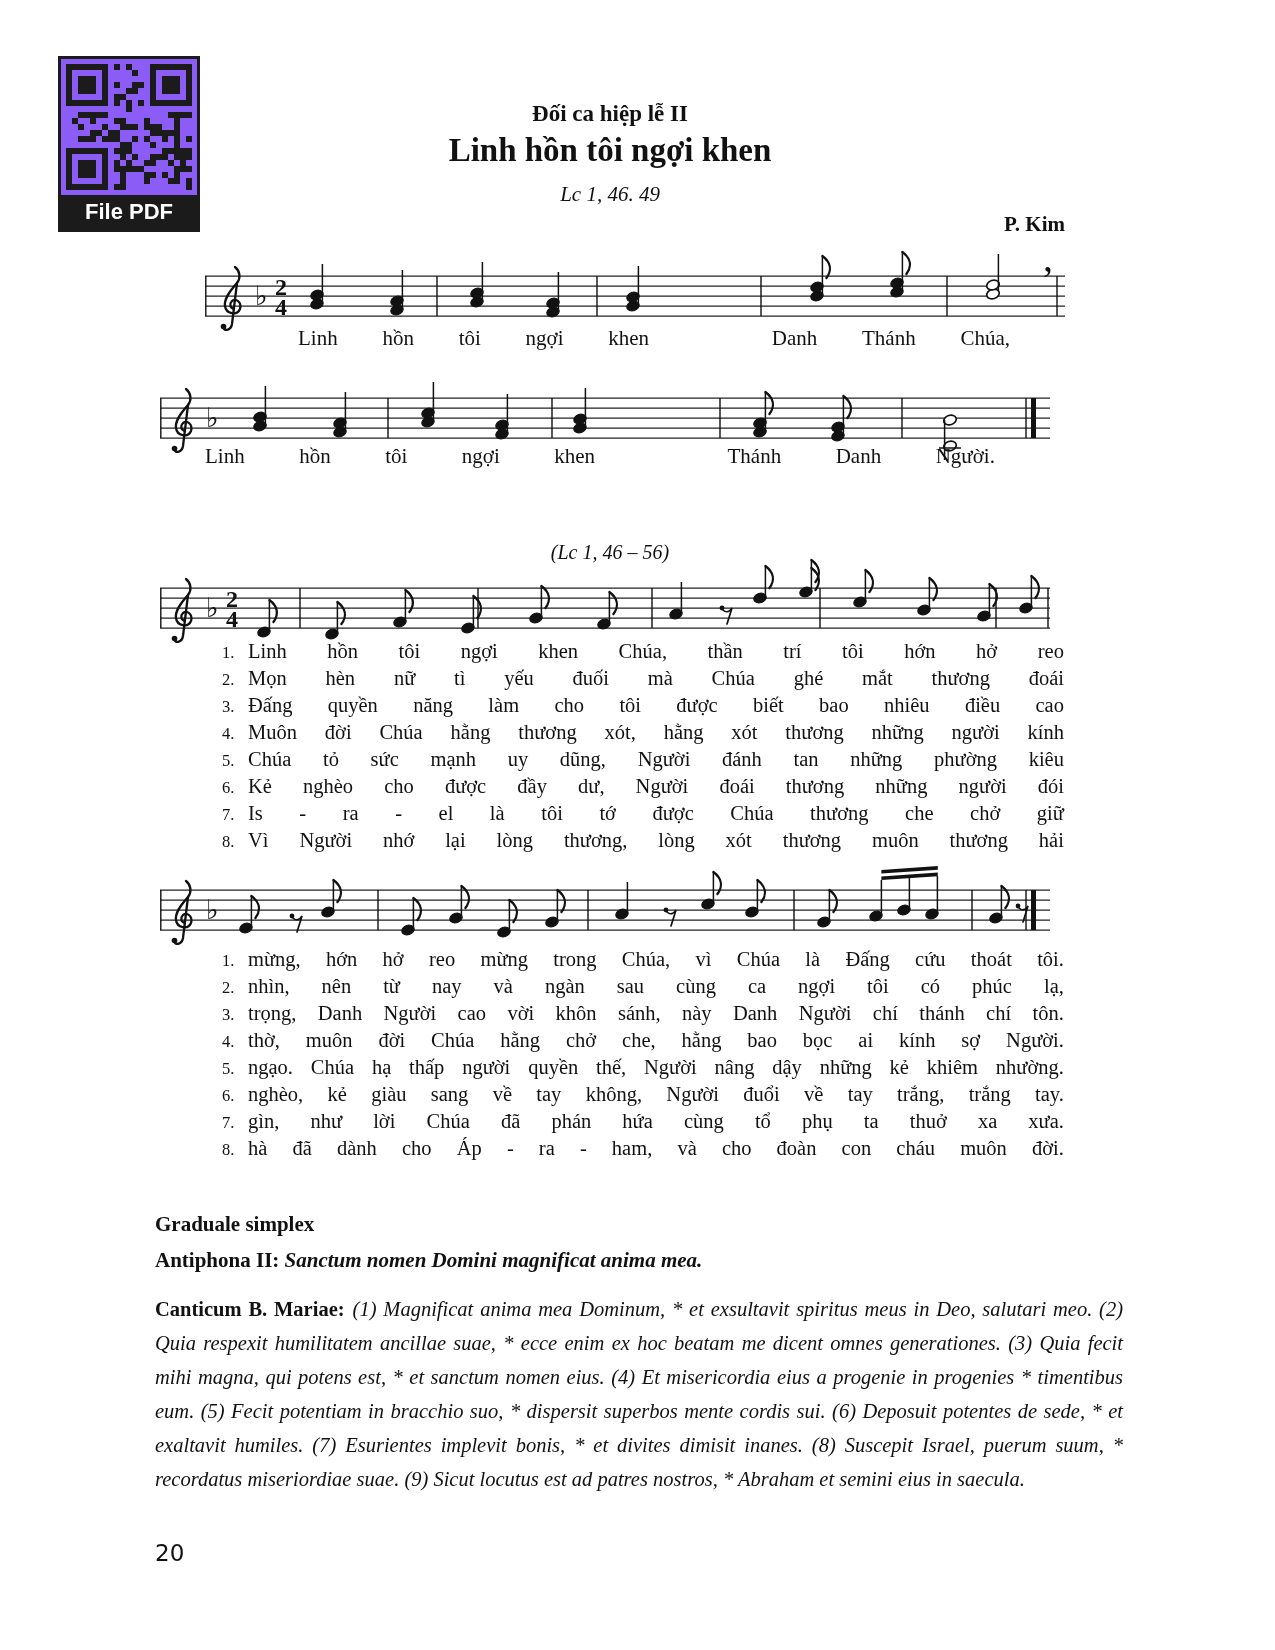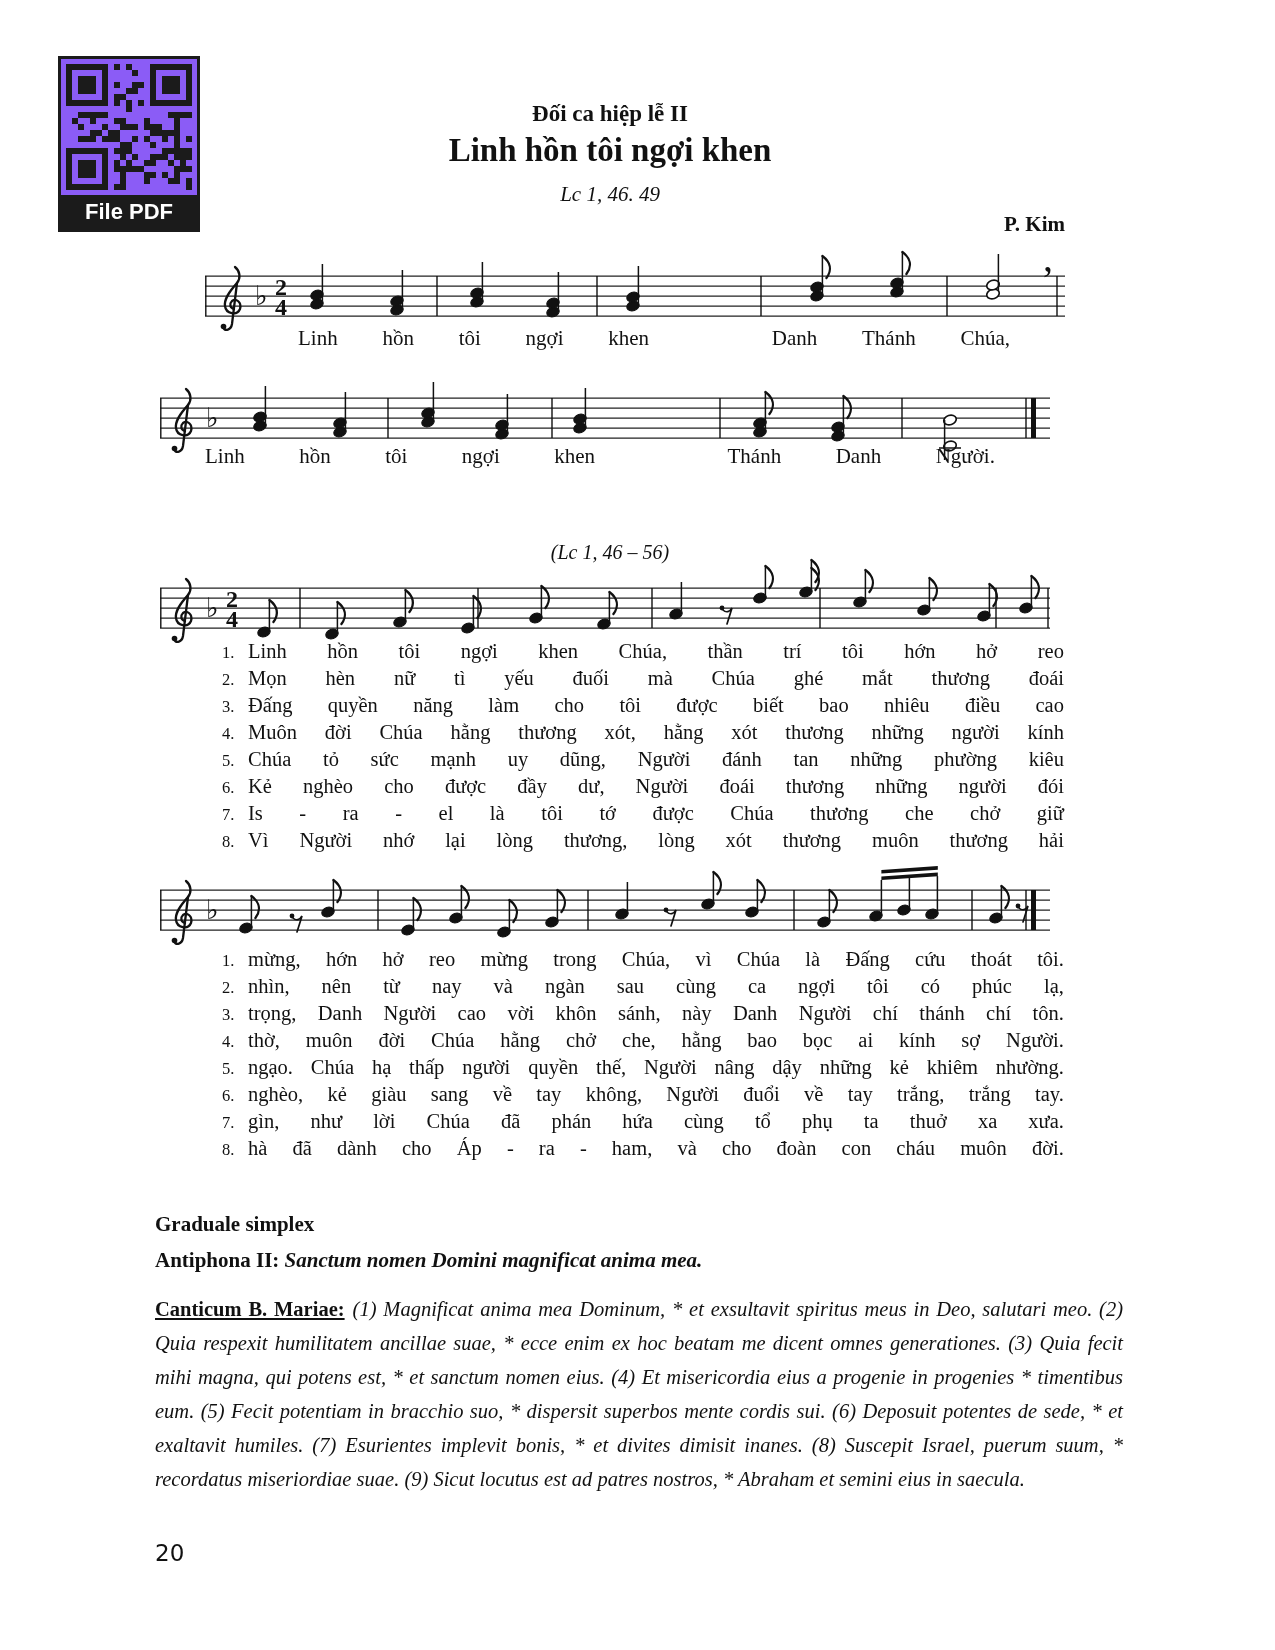--- a/index.html
+++ b/index.html
@@ -27,21 +27,21 @@
   .verse-block{position:absolute;left:222px;width:842px;}
   .verse-row{display:flex;align-items:baseline;height:27px;}
   .vnum{flex:none;width:26px;font-size:16.5px;}
   .vwords{flex:1;display:flex;justify-content:space-between;font-size:20.5px;white-space:nowrap;}
   
   .graduale{font-size:21px;font-weight:bold;}
   .antiphona{font-size:21px;}
   .antiphona b{font-weight:bold;}
   .antiphona i{font-weight:bold;font-style:italic;}
   .canticum{font-size:20.5px;line-height:34px;text-align:justify;margin:0;}
-  .canticum b{font-weight:bold;font-style:normal;margin-right:8px;text-decoration:underline;}
+  .canticum b{font-weight:bold;font-style:normal;margin-right:8px;}
   .canticum i{font-style:italic;}
   .page-number{font-family:"DejaVu Sans","Liberation Sans",sans-serif;font-size:23px;margin-top:12px;}
   svg{overflow:visible;}
 </style>
 </head>
 <body>
 
 <div class="page">
 
   <div class="qr-box">

